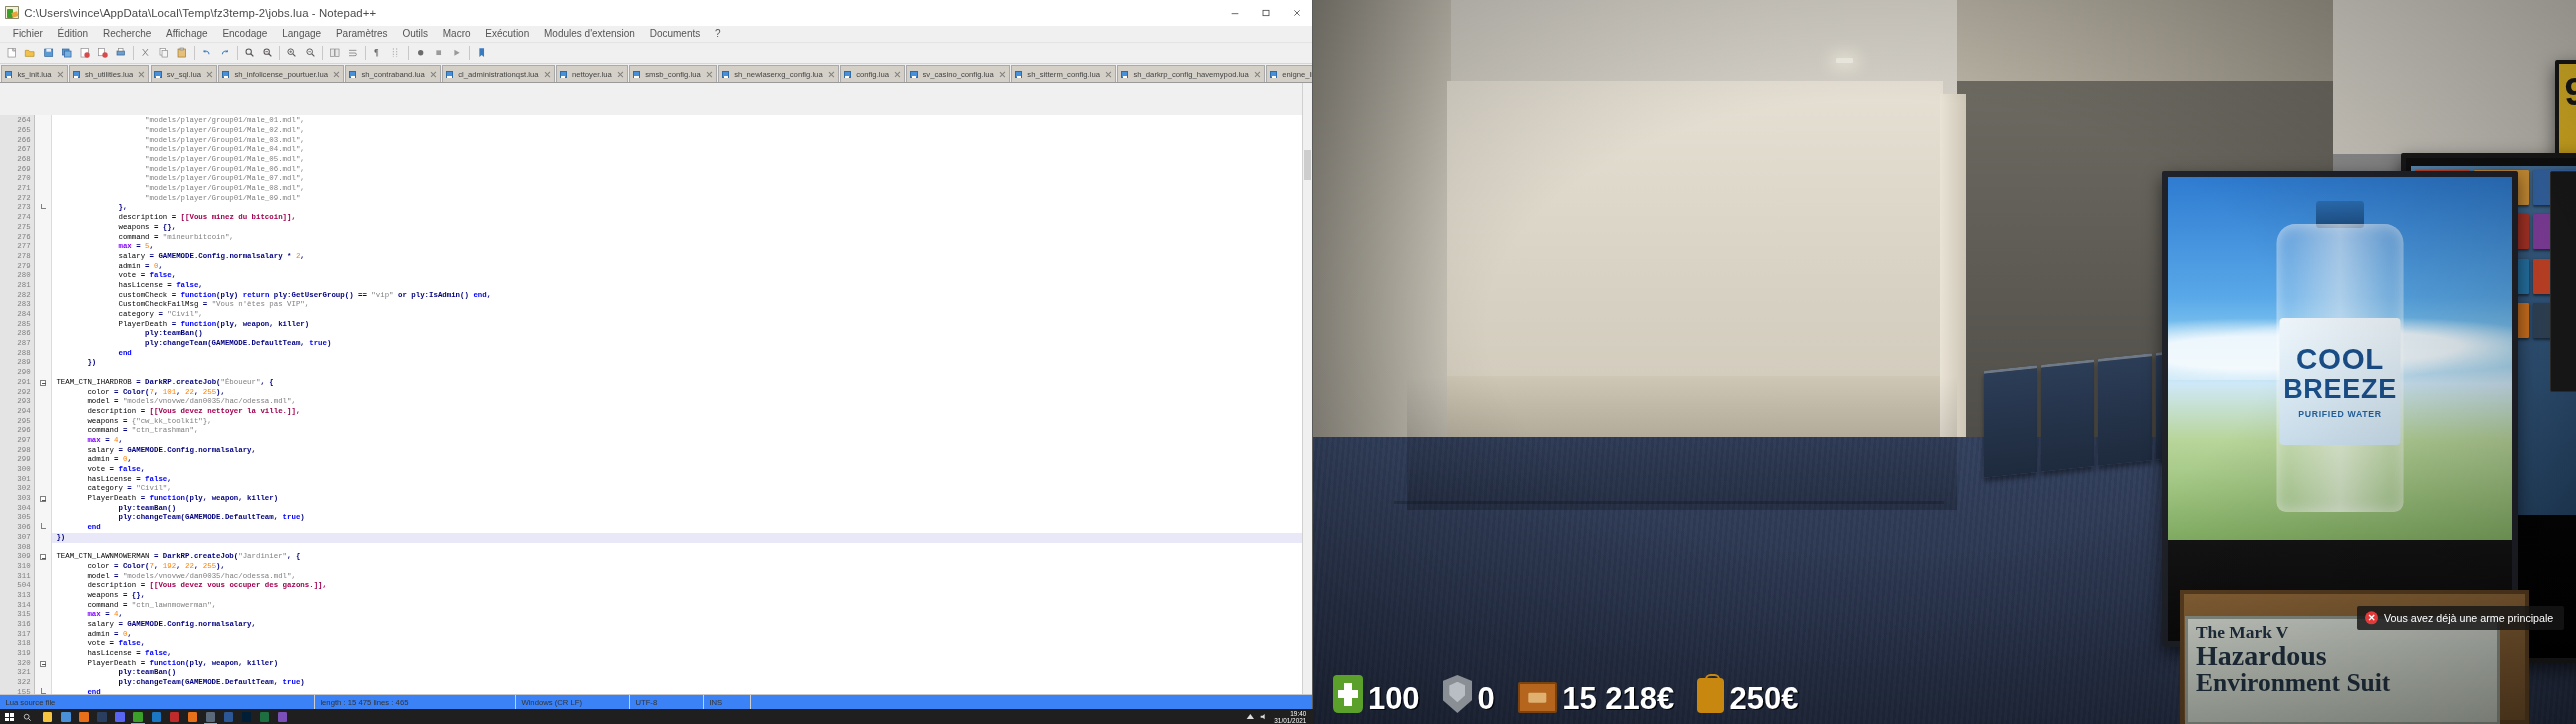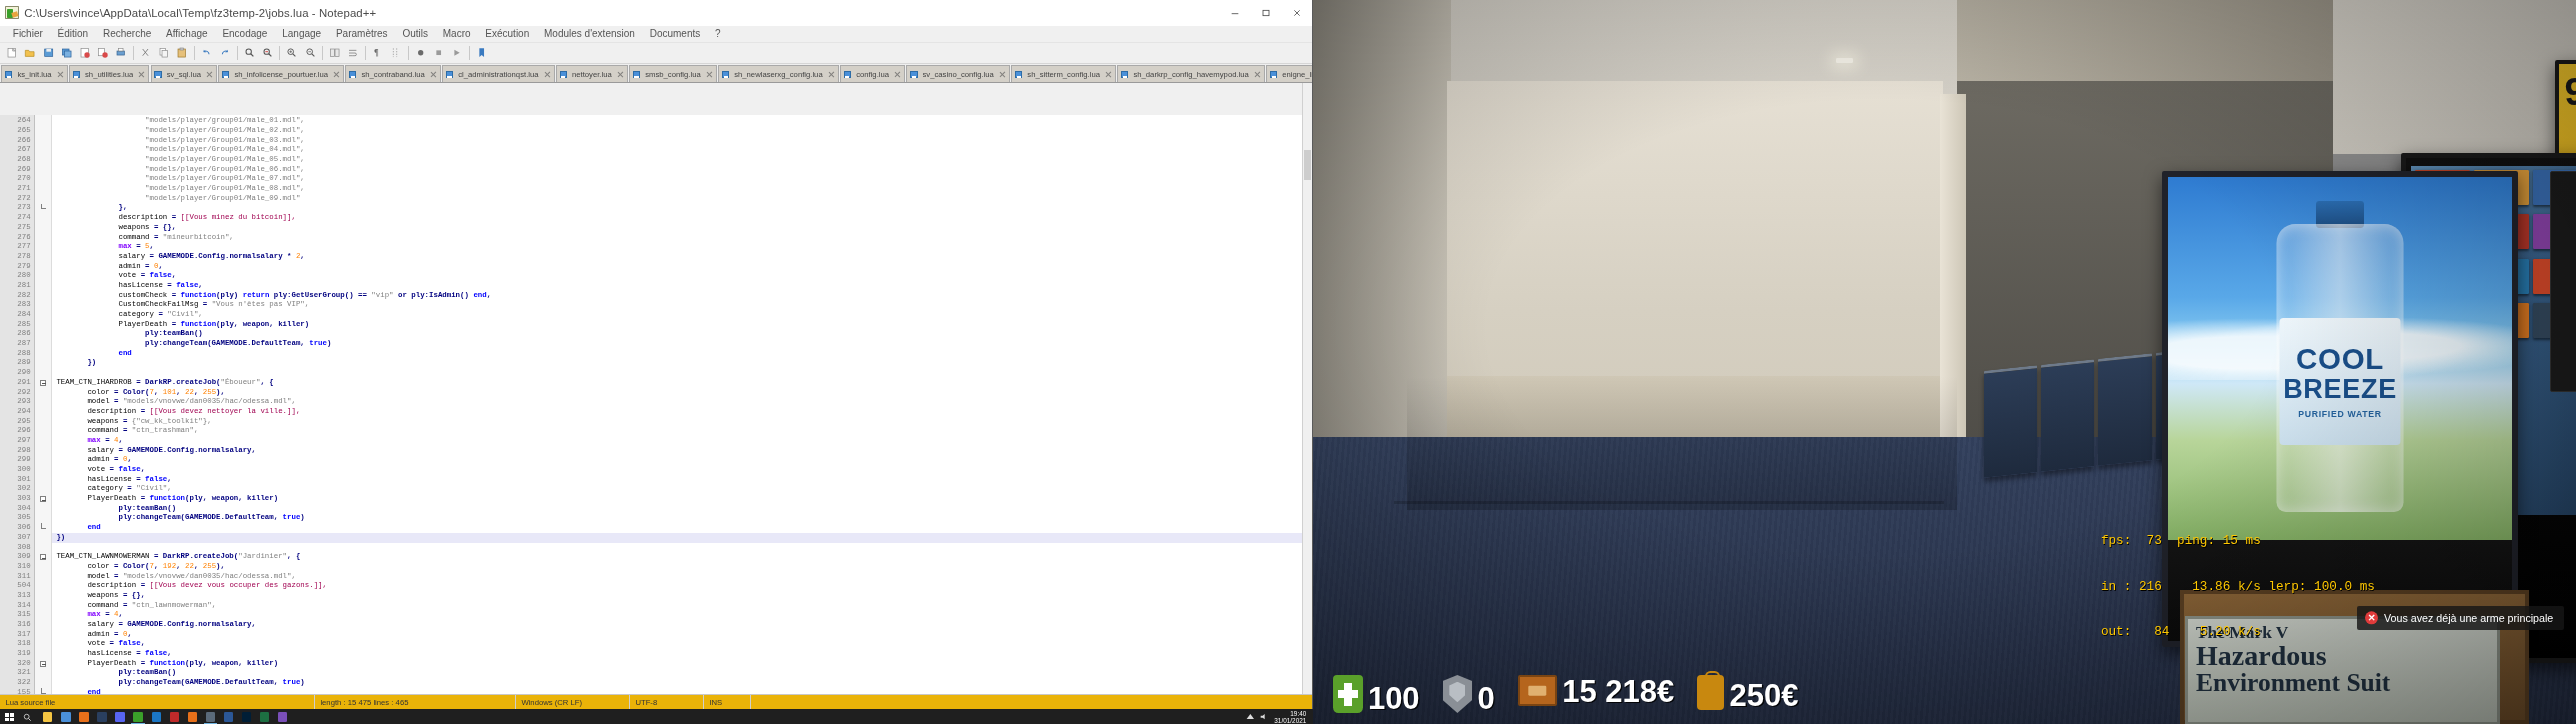--- a/index.html
+++ b/index.html
@@ -99,33 +99,33 @@
     padding-top:1.3px; position:relative; overflow:hidden; white-space:pre;
   }
   .code .ln { height:9.7px; line-height:9.7px; padding-left:4px; }
   .code .ln.hl { background:#e8e8f8; }
   .s-str { color:#808080; }
   .s-kw  { color:#0000ff; font-weight:bold; }
   .s-num { color:#ff8000; }
   .s-op  { color:#000080; font-weight:bold; }
   .s-id  { color:#000000; }
   .s-fn  { color:#8000ff; font-weight:bold; }
-  .s-lstr{ color:#a00050; font-weight:normal; }
+  .s-lstr{ color:#a00050; font-weight:bold; }
 
   .npp-scroll-v {
     position:absolute; right:0; top:83px; bottom:31px; width:10px; background:#f0f0f0;
     border-left:0.7px solid #d0d0d0;
   }
   .npp-scroll-thumb{ position:absolute; left:0.7px; right:0.7px; top:67px; height:30px; background:#cdcdcd; }
   .sb-arrow{ position:absolute; left:0; right:0; height:9.4px; background:#f0f0f0; }
   .sb-arrow.top{top:0;} .sb-arrow.bot{bottom:0;}
 
   .npp-status {
     position:absolute; left:0; right:0; bottom:16px; height:14.8px;
-    background:#eab308; border-top:0.7px solid #c8c8c8; display:flex; align-items:center;
+    background:#3b82f6; border-top:0.7px solid #c8c8c8; display:flex; align-items:center;
     font-size:7.7px; color:#333;
   }
   .st { padding:0 5.4px; height:14.8px; display:flex; align-items:center;
         border-right:0.7px solid #cfcfcf; white-space:nowrap; }
   .st.grow { flex:1; border-right:0.7px solid #cfcfcf; }
 
   
   #taskbar {
     position:absolute; left:0; bottom:0; width:1313px; height:16px;
     background:#1f1f1f; display:flex; align-items:center; color:#fff; font-size:6.7px;
@@ -285,21 +285,21 @@
     position:absolute; left:872px; top:616px; width:315px; height:109px;
     background:linear-gradient(#cfd4cc,#b4bbb0); border:3.4px solid #8b9187;
     padding:5.4px 8px; color:#20303f; line-height:1.0;
   }
   .sign .s1{ font-size:17.4px; font-weight:bold; font-family:"Liberation Serif",serif;}
   .sign .s2{ font-size:28px; font-weight:bold; font-family:"Liberation Serif",serif;}
   .sign .s3{ font-size:25.5px; font-weight:bold; font-family:"Liberation Serif",serif;}
 
   
   .hud-bottom{
-    position:absolute; left:20px; bottom:12px; display:flex; align-items:flex-start; gap:23px;
+    position:absolute; left:20px; bottom:12px; display:flex; align-items:flex-end; gap:23px;
   }
   .hud-item{ display:flex; align-items:flex-end; gap:5.4px; }
   .hud-num{
     color:#ffffff; font-size:31px; font-weight:bold; font-family:"Liberation Sans",sans-serif;
     text-shadow:1.3px 1.3px 0 rgba(0,0,0,.85); line-height:.95;
   }
   .icon-health{ width:29.5px;height:38px; position:relative;}
   .icon-health .body{position:absolute;inset:0;background:#5aa02a;border-radius:4px 4px 5.4px 5.4px;}
   .icon-health .cross-v{position:absolute;left:10.7px;top:8px;width:8px;height:23px;background:#fff;}
   .icon-health .cross-h{position:absolute;left:4.7px;top:15.4px;width:20px;height:8px;background:#fff;}
@@ -921,25 +921,20 @@
       <div class="hud-item">
         <div class="icon-money"></div>
         <div class="hud-num">15 218€</div>
       </div>
       <div class="hud-item">
         <div class="icon-salary"></div>
         <div class="hud-num">250€</div>
       </div>
     </div>
 
-    <div class="hud-netgraph">
-      <div>fps:  73  ping: 15 ms</div>
-      <div>in : 216    13.86 k/s lerp: 100.0 ms</div>
-      <div>out:   84    5.20 k/s</div>
-    </div>
 
     <div class="hud-notify">
       <span class="err">✕</span>
       <span>Vous avez déjà une arme principale</span>
     </div>
   </div>
 </div>
 
 
 </body></html>

